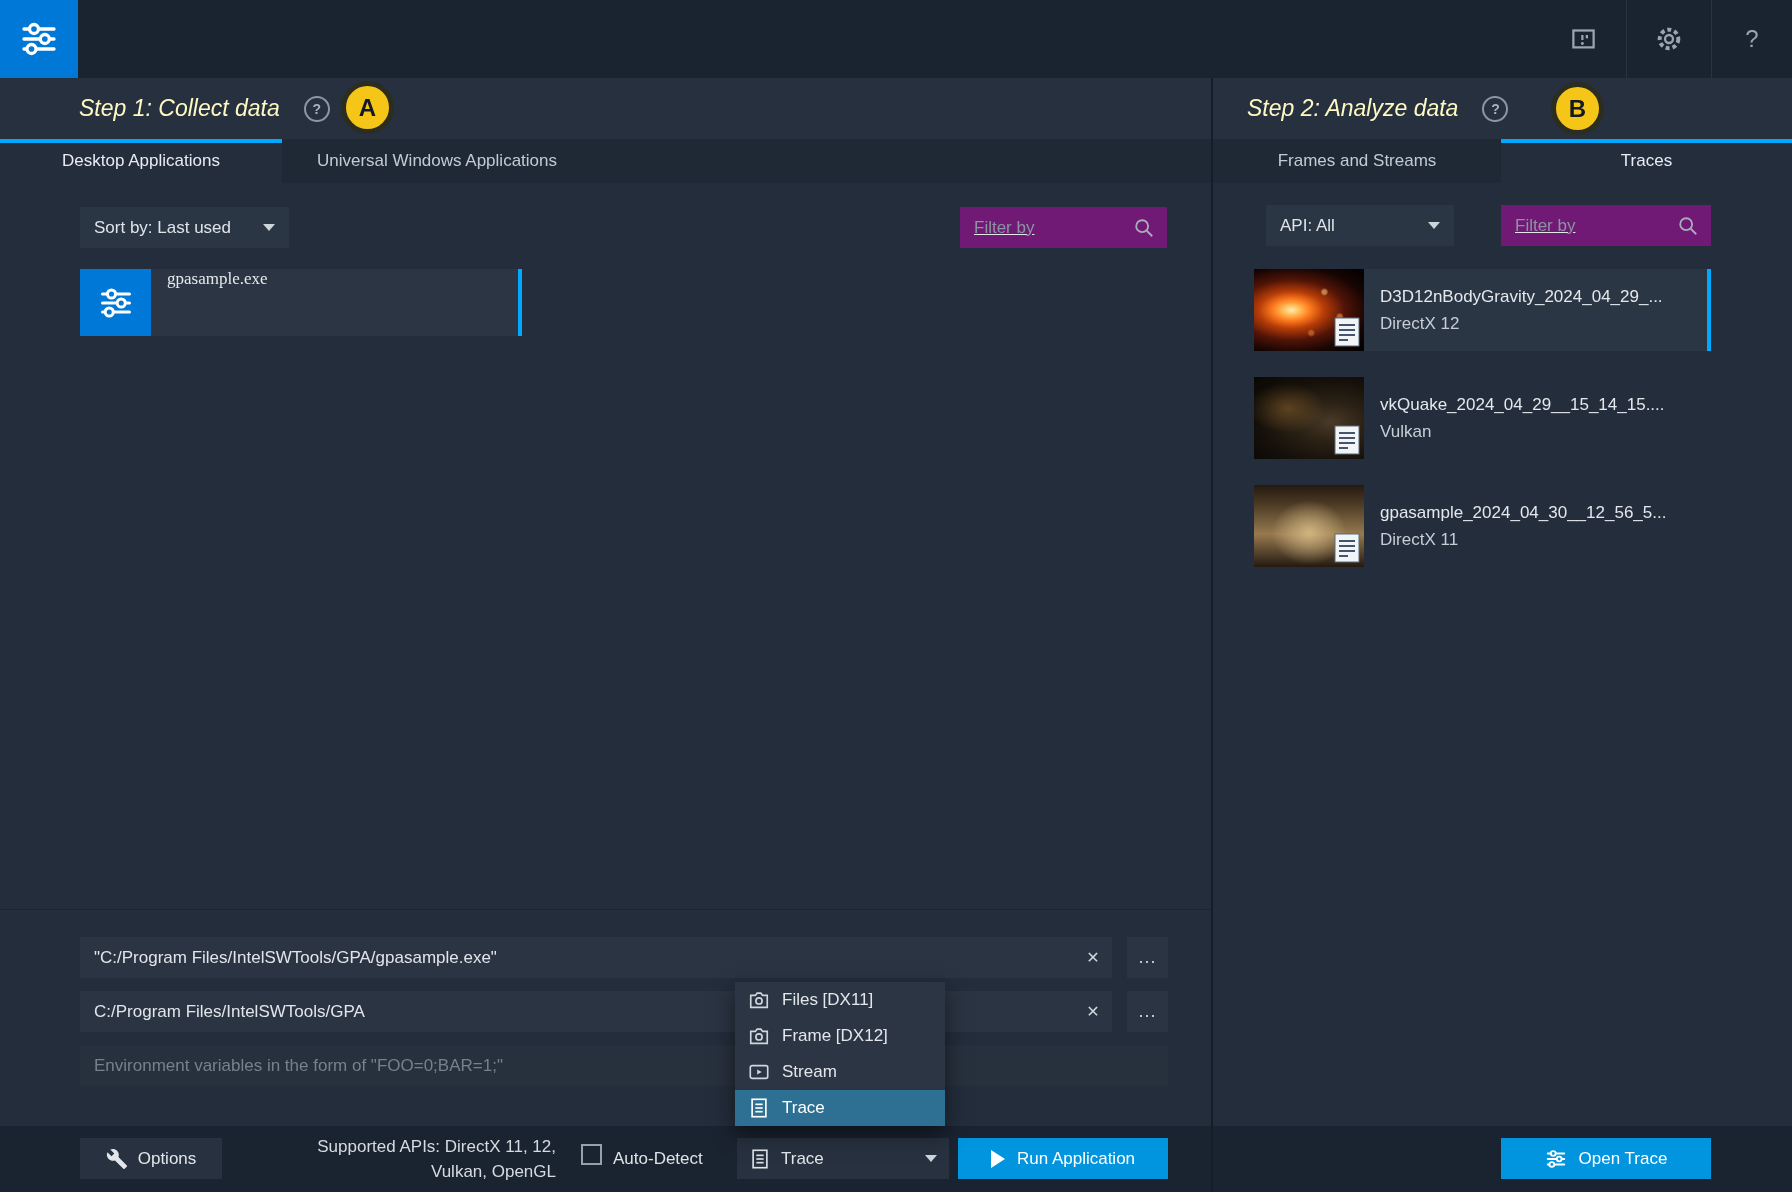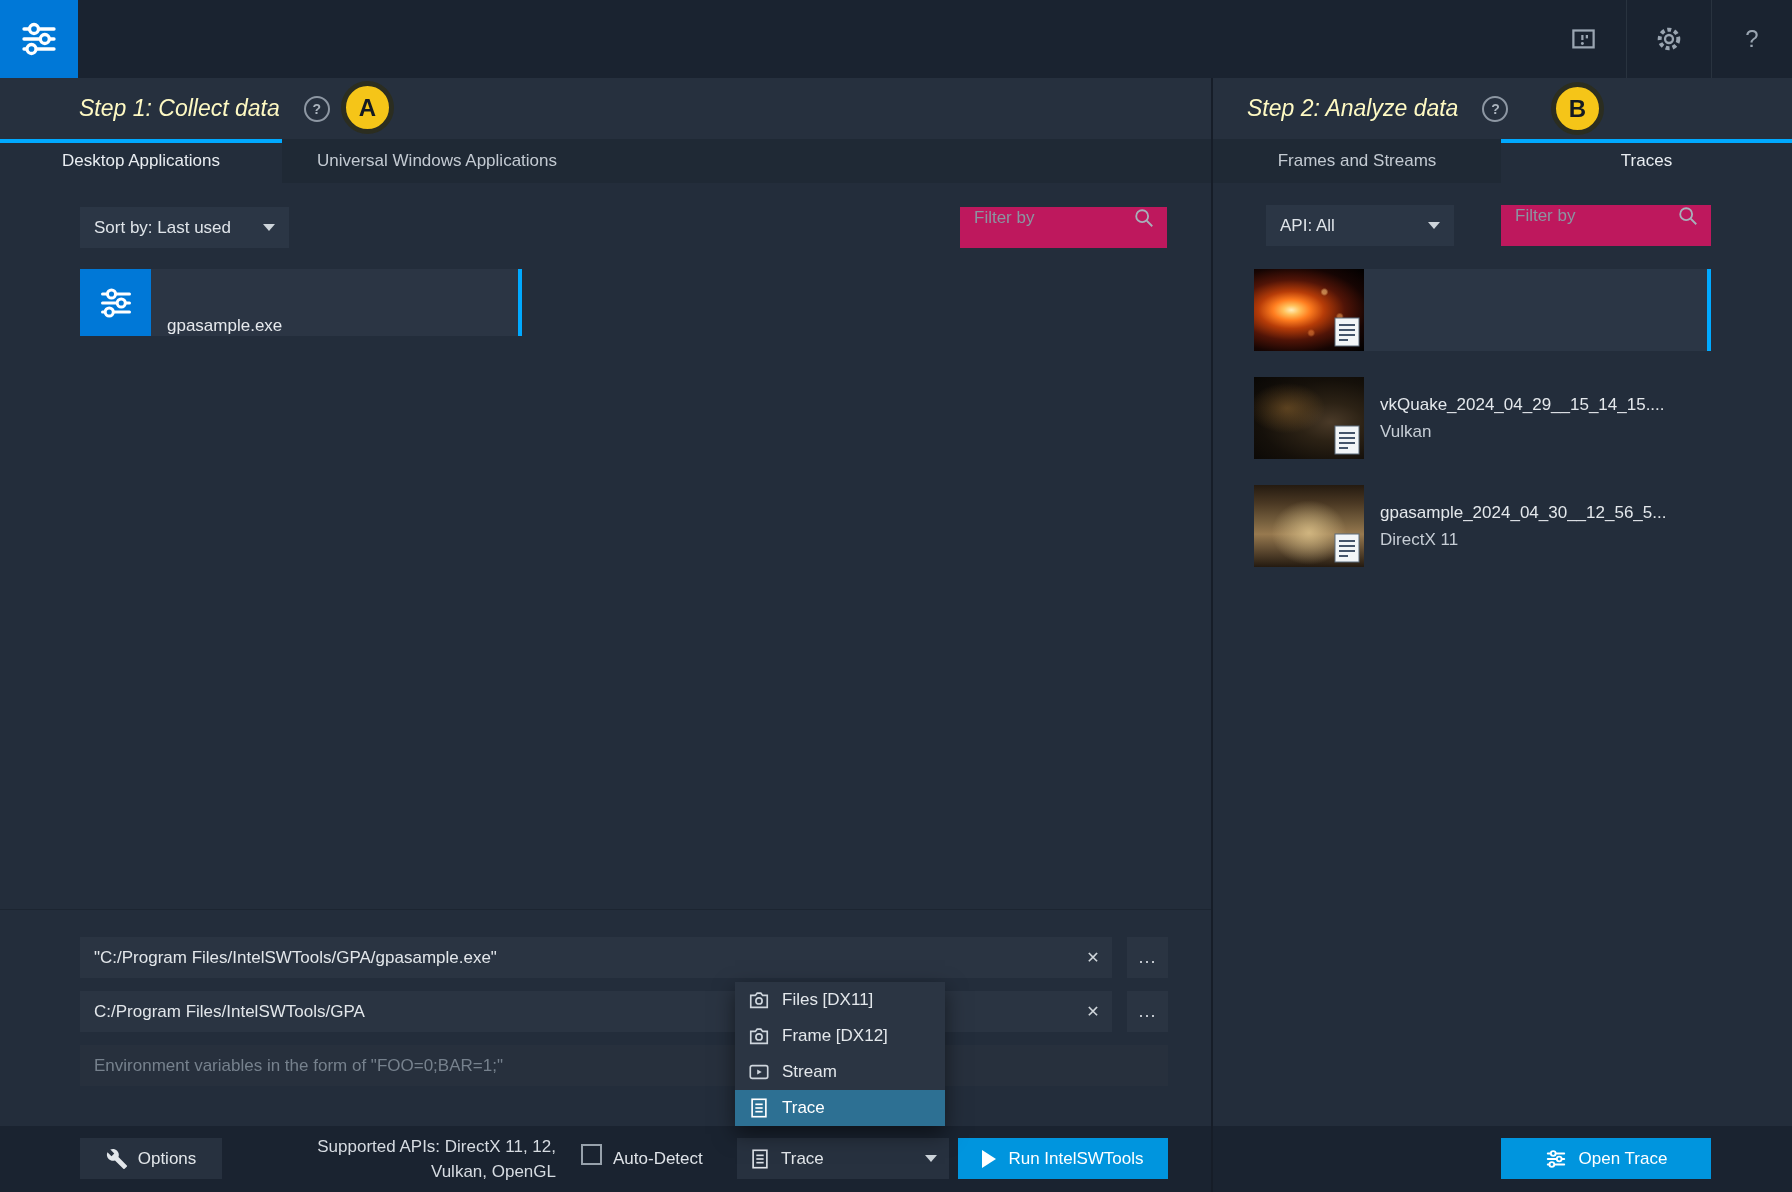--- a/index.html
+++ b/index.html
@@ -23,26 +23,26 @@
   .tabstrip{position:absolute;top:139px;height:44px;background:#1f2935;}
   .tab{position:absolute;top:0;height:44px;display:flex;align-items:center;justify-content:center;font-size:17px;color:#c3cad2;cursor:pointer;}
   .tab.active{background:#232d3b;color:#e9edf1;}
   .tab.active::before{content:'';position:absolute;top:0;left:0;right:0;height:4px;background:#00a9ff;}
 
   .divider{position:absolute;left:1211px;top:78px;width:2px;height:1114px;background:#161d28;z-index:6;}
 
   
   .select{position:absolute;height:41px;background:#2b3645;display:flex;align-items:center;padding:0 14px;font-size:17px;color:#dfe4e9;box-sizing:border-box;cursor:pointer;}
   .chev{margin-left:auto;width:0;height:0;border-left:6px solid transparent;border-right:6px solid transparent;border-top:7px solid #cdd4da;flex:none;}
-  .search{position:absolute;height:41px;background:#be185d;display:flex;align-items:flex-start;padding:0 12px;box-sizing:border-box;}
+  .search{position:absolute;height:41px;background:#701a75;display:flex;align-items:center;padding:0 12px;box-sizing:border-box;text-decoration:underline;}
   .search input{flex:1;min-width:0;background:transparent;border:0;outline:0;color:#e4e8ec;font-size:17px;font-family:inherit;}
   input::placeholder{color:#8b95a1;}
 
   
-  .app-row{position:absolute;left:80px;top:269px;width:442px;height:67px;background:#2b3544;display:flex;align-items:flex-end;cursor:pointer;}
+  .app-row{position:absolute;left:80px;top:269px;width:442px;height:67px;background:#2b3544;display:flex;align-items:flex-start;cursor:pointer;font-family:Liberation Serif, serif;}
   .app-icon{width:71px;height:67px;background:#0078d7;display:flex;align-items:center;justify-content:center;flex:none;}
   .app-name{margin-left:16px;font-size:17px;color:#e6e9ed;}
   .row-accent{position:absolute;right:0;top:0;width:4px;height:100%;background:#00a9ff;}
 
   .sep-h{position:absolute;left:0;top:909px;width:1211px;height:1px;background:#1c2531;}
 
   
   .text-field{position:absolute;height:41px;background:#2a3442;display:flex;align-items:center;box-sizing:border-box;}
   .text-field input{flex:1;min-width:0;background:transparent;border:0;outline:0;color:#e2e6ea;font-size:17px;padding:0 14px;font-family:inherit;}
   .text-field.dark{background:#27303d;}
@@ -257,20 +257,24 @@
       <svg class="file-badge" width="26" height="30" viewBox="0 0 26 30">
         <rect x="1" y="1" width="24" height="28" fill="#f2f5f7" stroke="#5b6a7a"></rect>
         <g stroke="#44546a" stroke-width="2">
             <line x1="5" y1="8" x2="21" y2="8"></line>
             <line x1="5" y1="13" x2="21" y2="13"></line>
             <line x1="5" y1="18" x2="21" y2="18"></line>
             <line x1="5" y1="23" x2="14" y2="23"></line>
           </g>
       </svg>
     </div>
+    <div class="trace-meta">
+      <div class="trace-name">D3D12nBodyGravity_2024_04_29_...</div>
+      <div class="trace-api">DirectX 12</div>
+    </div>
   </div>
 
   <div class="trace-item" style="top:377px">
     <div class="thumb thumb-vkquake">
       <svg class="file-badge" width="26" height="30" viewBox="0 0 26 30">
         <rect x="1" y="1" width="24" height="28" fill="#f2f5f7" stroke="#5b6a7a"></rect>
         <g stroke="#44546a" stroke-width="2">
             <line x1="5" y1="8" x2="21" y2="8"></line>
             <line x1="5" y1="13" x2="21" y2="13"></line>
             <line x1="5" y1="18" x2="21" y2="18"></line>
@@ -326,21 +330,21 @@
             <line x1="8" y1="12" x2="16" y2="12"></line>
             <line x1="8" y1="16" x2="16" y2="16"></line>
         </g>
       </svg>
       <span>Trace</span>
       <span class="chev"></span>
     </div>
 
     <div class="btn-blue" style="left:958px;top:12px;width:210px">
       <span class="play"></span>
-      <span>Run IntelSWTools</span>
+      <span>Run Application</span>
     </div>
 
     <div class="btn-blue" style="left:1501px;top:12px;width:210px">
       <svg width="22" height="22" viewBox="0 0 24 24">
         <g stroke="#fff" stroke-width="2" stroke-linecap="round">
           <line x1="3" y1="6" x2="21" y2="6"></line>
             <line x1="3" y1="12" x2="21" y2="12"></line>
             <line x1="3" y1="18" x2="21" y2="18"></line>
         </g>
         <circle cx="9" cy="6" r="2.6" fill="#0095de" stroke="#fff" stroke-width="2"></circle>

